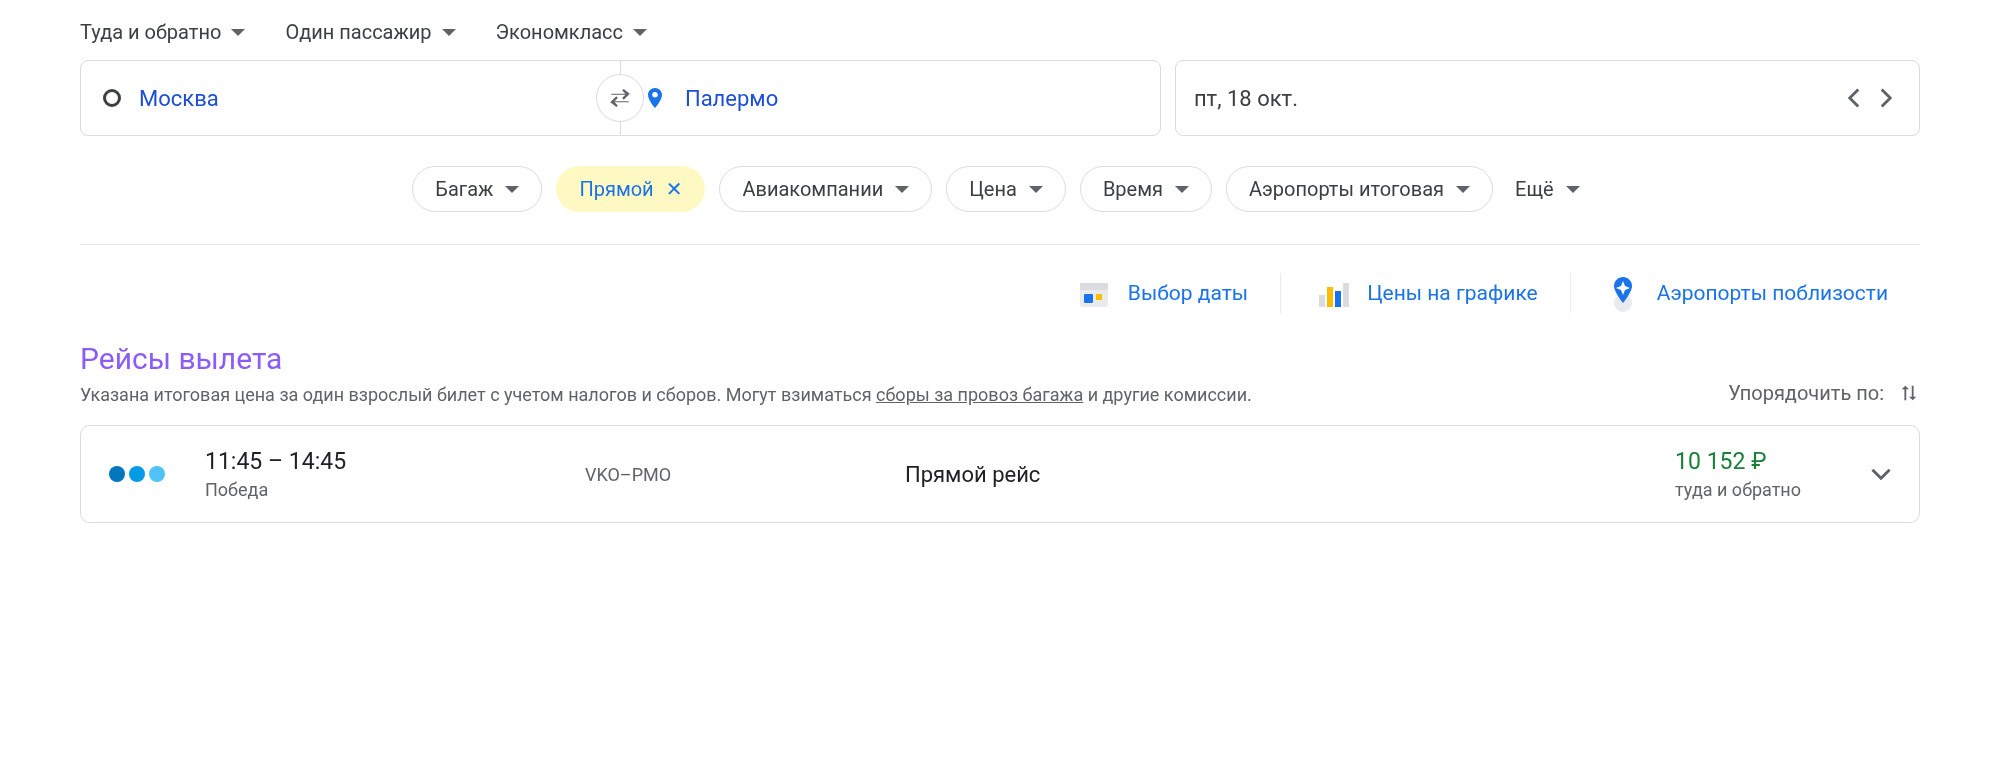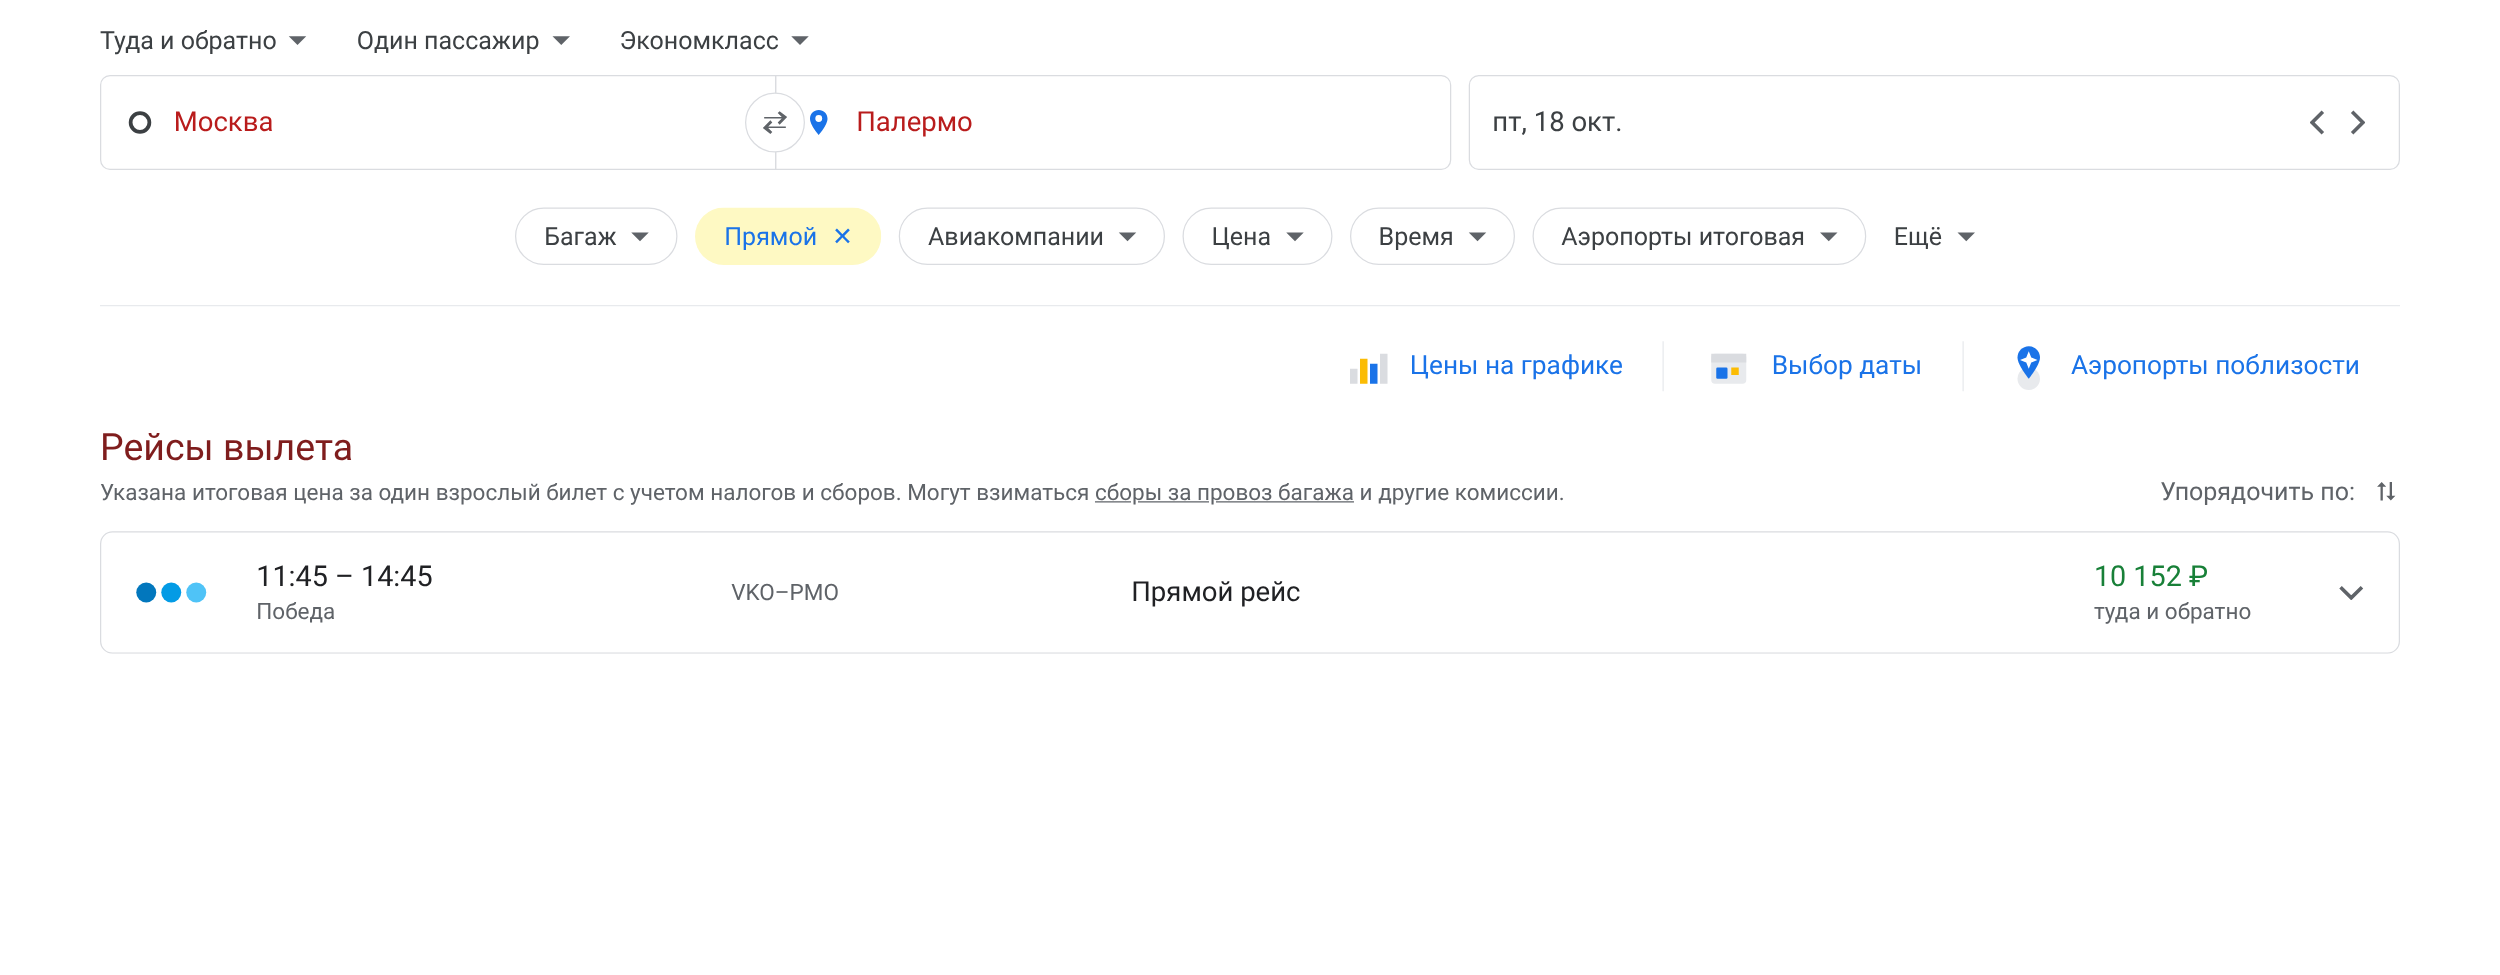--- a/index.html
+++ b/index.html
@@ -43,21 +43,21 @@
   }
   .city-box {
     display: flex;
     align-items: center;
     border: 1px solid #dadce0;
     border-radius: 8px;
     height: 76px;
     padding: 0 22px;
     gap: 18px;
     font-size: 22px;
-    color: #b91c1c;
+    color: #1d4ed8;
     flex: 1;
     position: relative;
   }
   .city-group {
     display: flex;
     position: relative;
     flex: 1.6;
   }
   .city-group .city-box:first-child { border-top-right-radius: 0; border-bottom-right-radius: 0; }
   .city-group .city-box:last-child  { border-top-left-radius: 0; border-bottom-left-radius: 0; margin-left: -1px; }
@@ -169,21 +169,21 @@
     display: flex; align-items: center; justify-content: center;
   }
 
   
   .results-header {
     display: flex;
     align-items: flex-end;
     gap: 24px;
     margin-bottom: 20px;
   }
-  .results-title { font-size: 30px; color: #7f1d1d; font-weight: 400; }
+  .results-title { font-size: 30px; color: #8b5cf6; font-weight: 400; }
   .results-sub { font-size: 18px; color: #5f6368; margin-top: 8px; max-width: 1200px; }
   .results-sub .ul { text-decoration: underline; }
   .sort-box { margin-left: auto; display: flex; align-items: center; gap: 14px; font-size: 20px; color: #5f6368; }
 
   
   .flight-card {
     border: 1px solid #dadce0;
     border-radius: 10px;
     display: flex;
     align-items: center;
@@ -292,38 +292,38 @@
     <div class="more-chip">
       <span>Ещё</span>
       <span class="dropdown-caret"></span>
     </div>
   </div>
 
   <div class="helper-row">
     <div class="helper-link">
       <span class="helper-icon">
         <svg width="40" height="40" viewBox="0 0 40 40">
+            <rect x="6" y="10" width="28" height="24" rx="3" fill="#e8eaed"></rect>
+            <rect x="6" y="10" width="28" height="7" fill="#dadce0"></rect>
+            <rect x="10" y="21" width="9" height="9" rx="1" fill="#1a73e8"></rect>
+            <rect x="22" y="21" width="6" height="6" fill="#fbbc04"></rect>
+          </svg>
+      </span>
+      <span>Выбор даты</span>
+    </div>
+    <div class="helper-link">
+      <span class="helper-icon">
+        <svg width="40" height="40" viewBox="0 0 40 40">
             <rect x="6" y="22" width="6" height="12" fill="#dadce0"></rect>
             <rect x="14" y="14" width="6" height="20" fill="#fbbc04"></rect>
             <rect x="22" y="18" width="6" height="16" fill="#1a73e8"></rect>
             <rect x="30" y="10" width="6" height="24" fill="#dadce0"></rect>
           </svg>
       </span>
       <span>Цены на графике</span>
-    </div>
-    <div class="helper-link">
-      <span class="helper-icon">
-        <svg width="40" height="40" viewBox="0 0 40 40">
-            <rect x="6" y="10" width="28" height="24" rx="3" fill="#e8eaed"></rect>
-            <rect x="6" y="10" width="28" height="7" fill="#dadce0"></rect>
-            <rect x="10" y="21" width="9" height="9" rx="1" fill="#1a73e8"></rect>
-            <rect x="22" y="21" width="6" height="6" fill="#fbbc04"></rect>
-          </svg>
-      </span>
-      <span>Выбор даты</span>
     </div>
     <div class="helper-link">
       <span class="helper-icon">
         <svg width="40" height="40" viewBox="0 0 40 40">
             <circle cx="20" cy="30" r="9" fill="#e8eaed"></circle>
             <path d="M20 4c-5 0-9 4-9 9 0 6 9 17 9 17s9-11 9-17c0-5-4-9-9-9z" fill="#1a73e8"></path>
             <path d="M20 8l-2 5-5 2 5 2 2 5 2-5 5-2-5-2z" fill="#fff"></path>
           </svg>
       </span>
       <span>Аэропорты поблизости</span>

